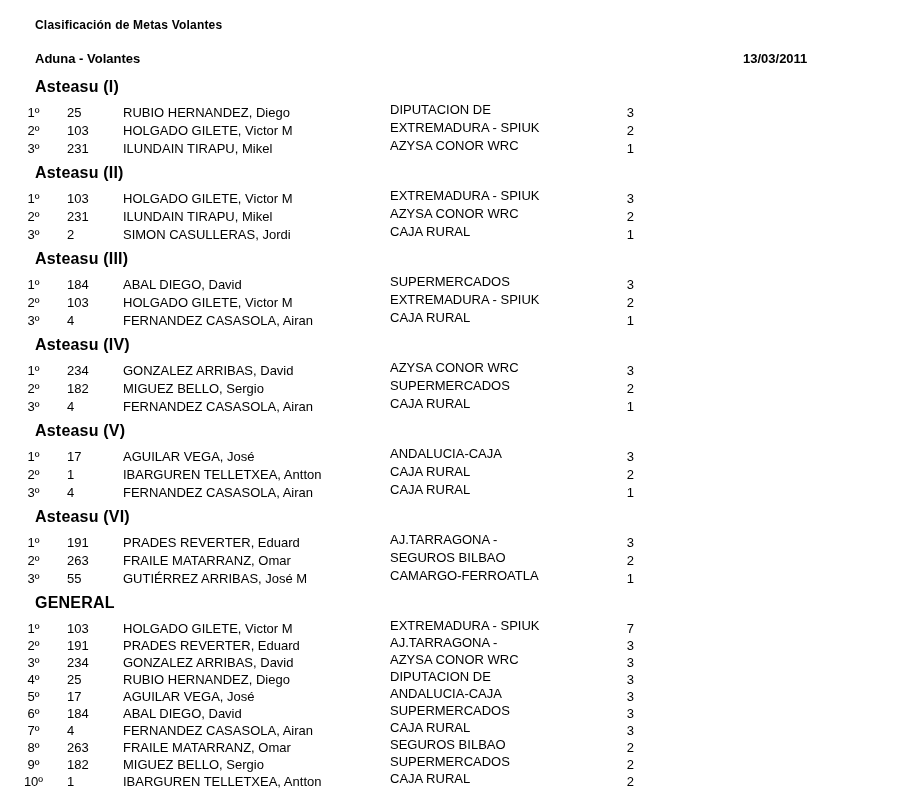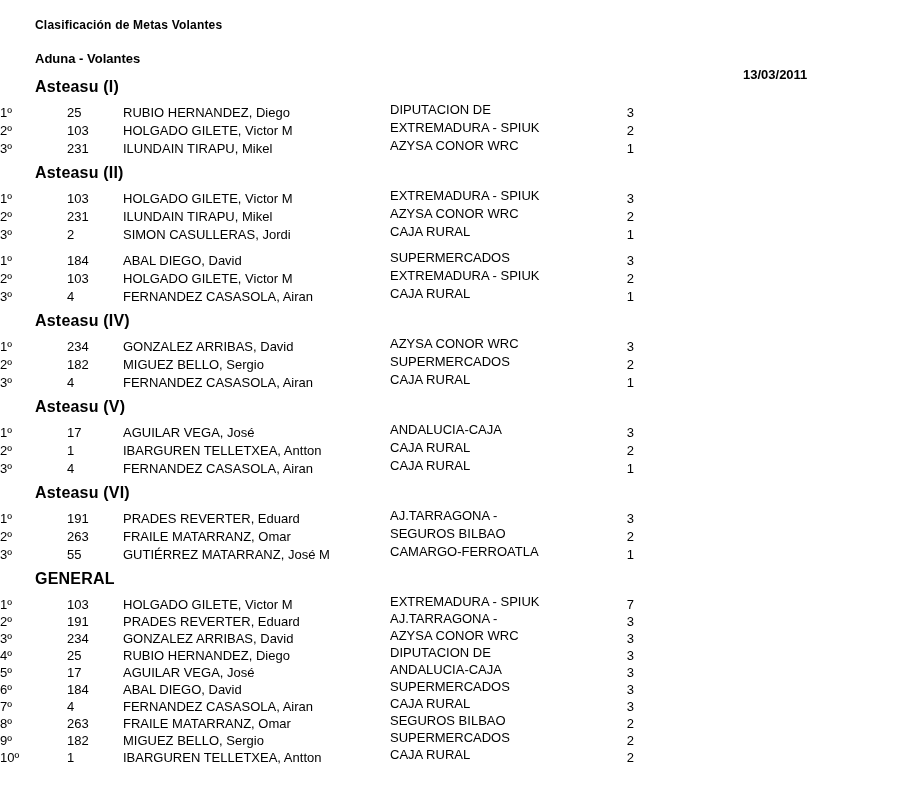--- a/index.html
+++ b/index.html
@@ -37,21 +37,21 @@
   }
   .stage-name {
     position: absolute;
     left: 35px;
     top: 0;
     white-space: nowrap;
   }
   .report-date {
     position: absolute;
     left: 743px;
-    top: 16px;
+    top: 0;
     white-space: nowrap;
   }
   .section {
     margin-top: 8px;
   }
   .section:first-of-type {
     margin-top: 15px;
   }
   .section-heading {
     margin: 0 0 11px 35px;
@@ -66,21 +66,21 @@
     height: 18px;
     line-height: 18px;
     font-size: 13px;
     white-space: nowrap;
   }
   .section.general .row {
     height: 17px;
     line-height: 17px;
   }
   .cell { overflow: hidden; }
-  .cell.pos    { text-align: left; }
+  .cell.pos    { text-align: center; }
   .cell.dorsal { }
   .cell.name   { text-align: left; padding-left: 21px; }
   .cell.team   { text-align: left; position: relative; top: -3px; }
   .cell.points { text-align: right; padding-right: 6px; }
 </style>
 </head>
 <body>
 
 <div class="page">
   <h1 class="report-title">Clasificación de Metas Volantes</h1>
@@ -143,20 +143,21 @@
     <span class="cell pos">3º</span>
     <span class="cell dorsal">2</span>
     <span class="cell name">SIMON CASULLERAS, Jordi</span>
     <span class="cell team">CAJA RURAL</span>
     <span class="cell points">1</span>
   </div>
 </div>
   </section>
 
   <section class="section">
+    <h2 class="section-heading">Asteasu (III)</h2>
     <div class="rows">
   <div class="row">
     <span class="cell pos">1º</span>
     <span class="cell dorsal">184</span>
     <span class="cell name">ABAL DIEGO, David</span>
     <span class="cell team">SUPERMERCADOS</span>
     <span class="cell points">3</span>
   </div>
 
   <div class="row">
@@ -250,21 +251,21 @@
     <span class="cell pos">2º</span>
     <span class="cell dorsal">263</span>
     <span class="cell name">FRAILE MATARRANZ, Omar</span>
     <span class="cell team">SEGUROS BILBAO</span>
     <span class="cell points">2</span>
   </div>
 
   <div class="row">
     <span class="cell pos">3º</span>
     <span class="cell dorsal">55</span>
-    <span class="cell name">GUTIÉRREZ MATARRANZ, José M</span>
+    <span class="cell name">GUTIÉRREZ ARRIBAS, José M</span>
     <span class="cell team">CAMARGO-FERROATLA</span>
     <span class="cell points">1</span>
   </div>
 </div>
   </section>
 
   <section class="section general">
     <h2 class="section-heading">GENERAL</h2>
     <div class="rows">
   <div class="row">

